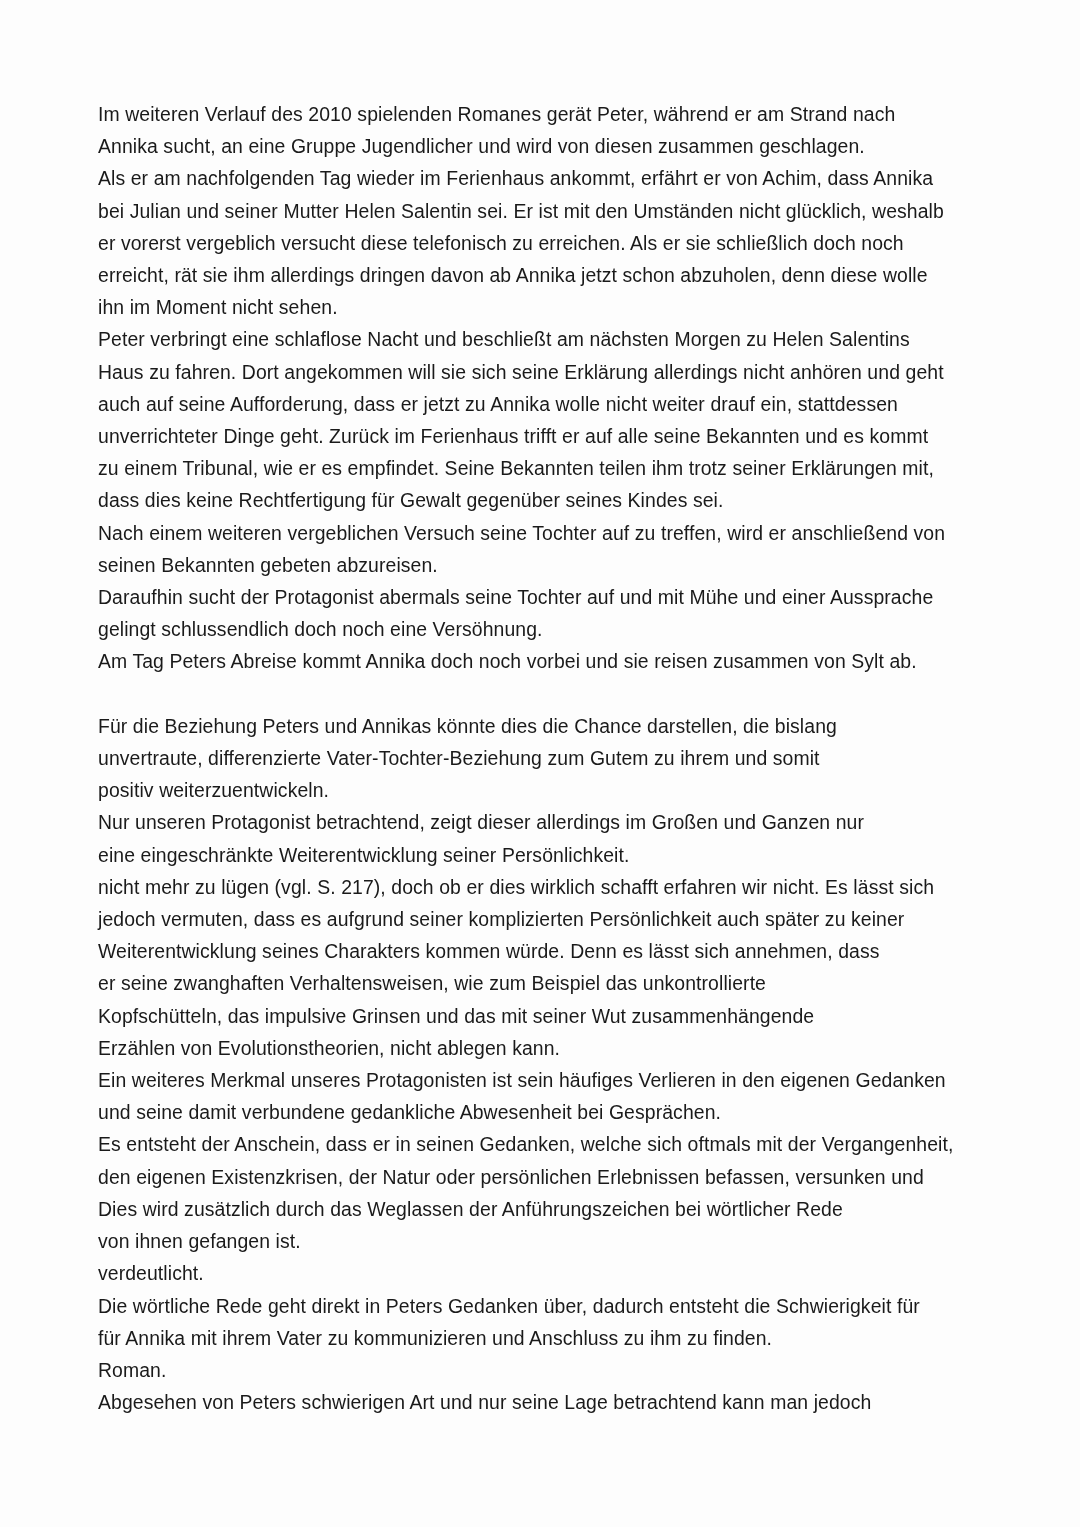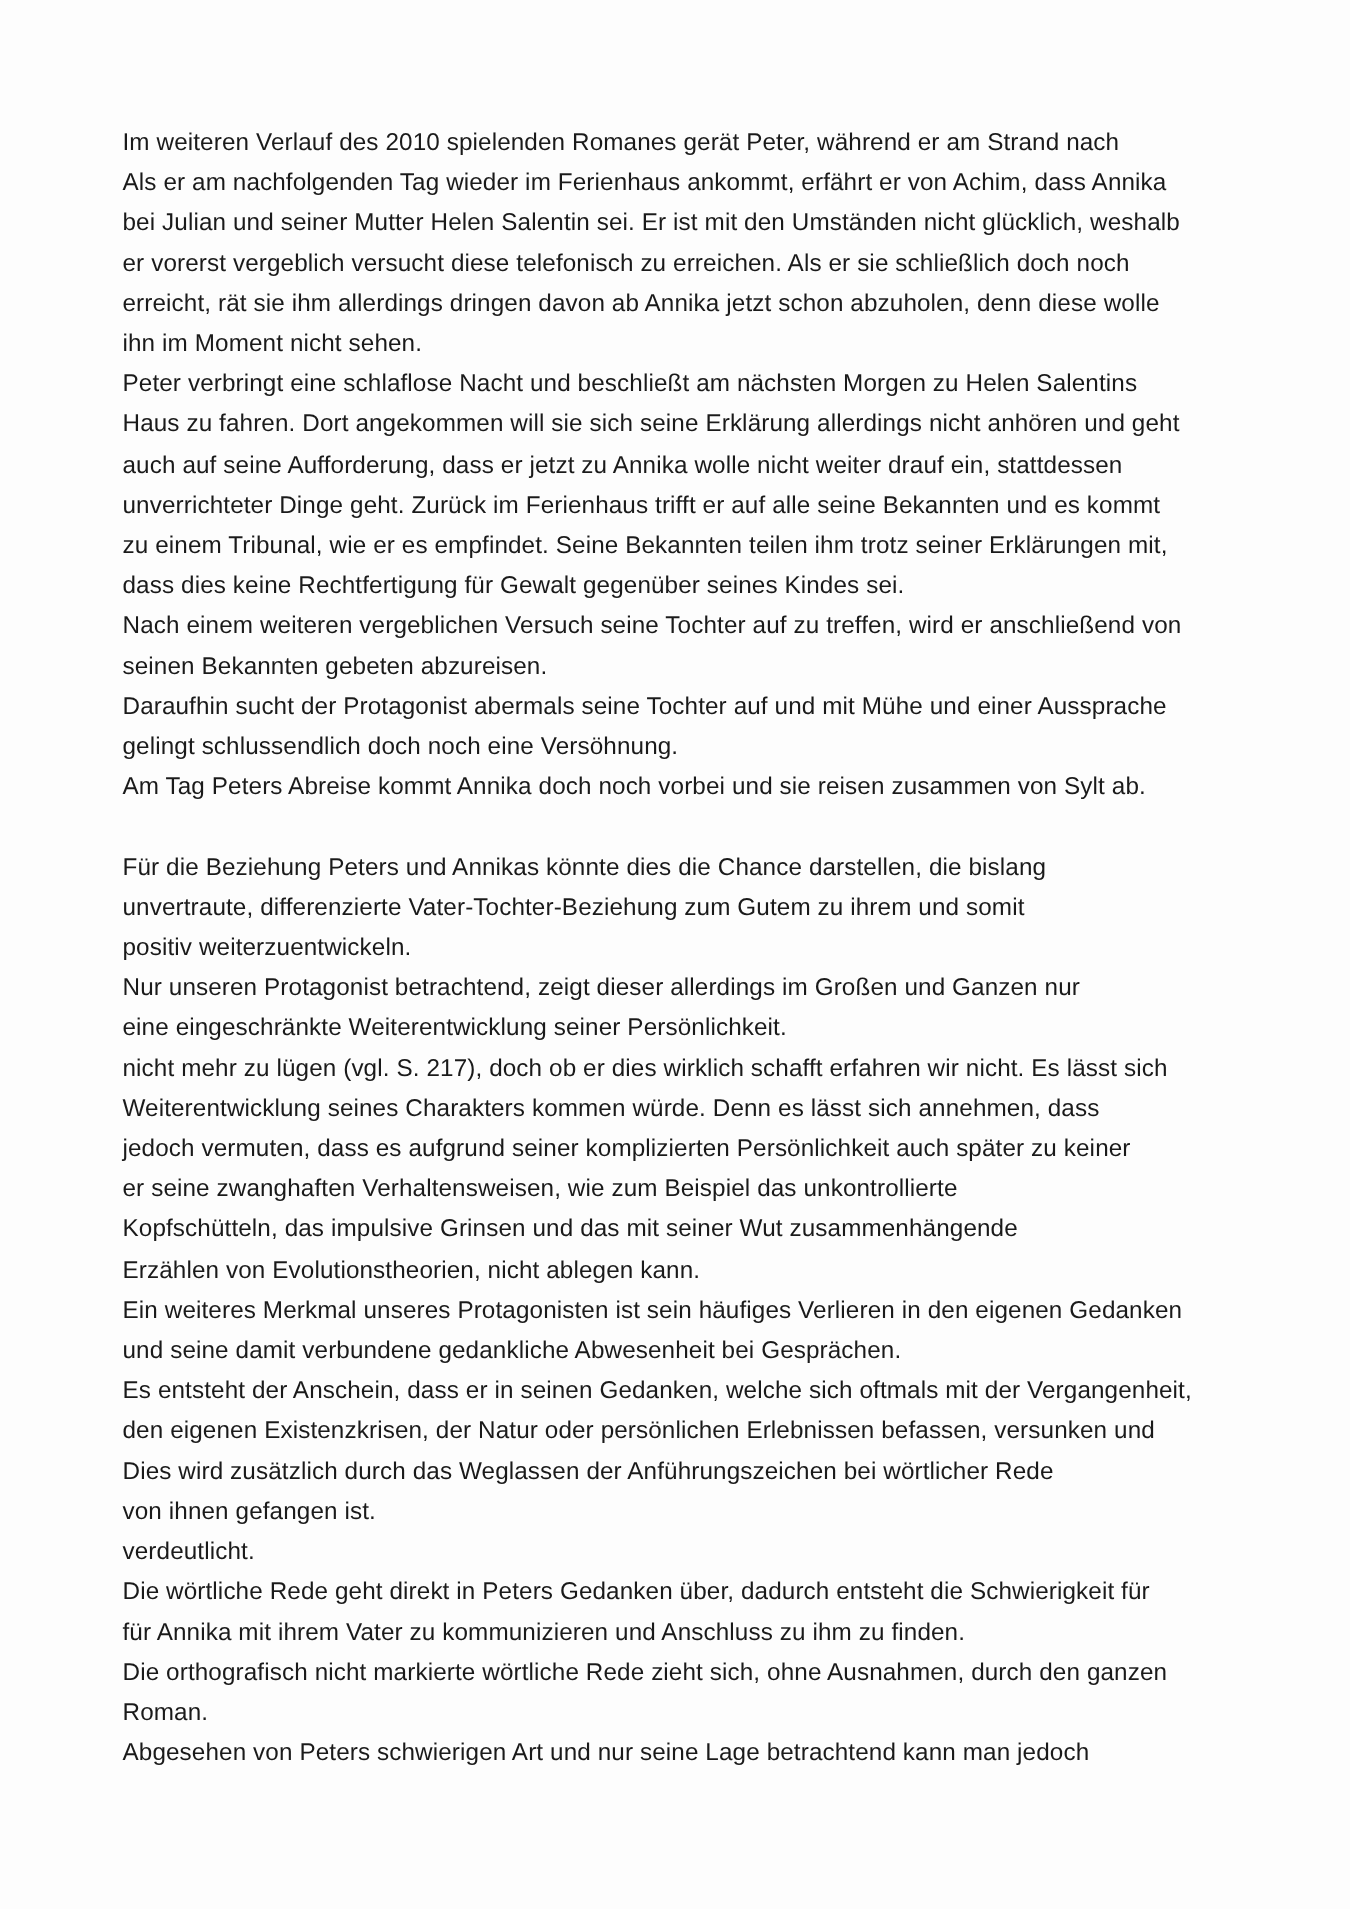--- a/index.html
+++ b/index.html
@@ -49,20 +49,21 @@
     word-break: keep-all;
   }
 </style>
 </head>
 <body>
 
 <div class="page">
   <div class="doc-body" id="doc-body">
       <p class="para">
         <span class="line">Im weiteren Verlauf des 2010 spielenden Romanes gerät Peter, während er am Strand nach</span>
+        <span class="line">Annika sucht, an eine Gruppe Jugendlicher und wird von diesen zusammen geschlagen.</span>
         <span class="line">Als er am nachfolgenden Tag wieder im Ferienhaus ankommt, erfährt er von Achim, dass Annika</span>
         <span class="line">bei Julian und seiner Mutter Helen Salentin sei. Er ist mit den Umständen nicht glücklich, weshalb</span>
         <span class="line">er vorerst vergeblich versucht diese telefonisch zu erreichen. Als er sie schließlich doch noch</span>
         <span class="line">erreicht, rät sie ihm allerdings dringen davon ab Annika jetzt schon abzuholen, denn diese wolle</span>
         <span class="line">ihn im Moment nicht sehen.</span>
         <span class="line">Peter verbringt eine schlaflose Nacht und beschließt am nächsten Morgen zu Helen Salentins</span>
         <span class="line">Haus zu fahren. Dort angekommen will sie sich seine Erklärung allerdings nicht anhören und geht</span>
         <span class="line">auch auf seine Aufforderung, dass er jetzt zu Annika wolle nicht weiter drauf ein, stattdessen</span>
         <span class="line">unverrichteter Dinge geht. Zurück im Ferienhaus trifft er auf alle seine Bekannten und es kommt</span>
         <span class="line">zu einem Tribunal, wie er es empfindet. Seine Bekannten teilen ihm trotz seiner Erklärungen mit,</span>
@@ -73,32 +74,31 @@
         <span class="line">gelingt schlussendlich doch noch eine Versöhnung.</span>
         <span class="line">Am Tag Peters Abreise kommt Annika doch noch vorbei und sie reisen zusammen von Sylt ab.</span>
       </p>
       <p class="para">
         <span class="line">Für die Beziehung Peters und Annikas könnte dies die Chance darstellen, die bislang</span>
         <span class="line">unvertraute, differenzierte Vater-Tochter-Beziehung zum Gutem zu ihrem und somit</span>
         <span class="line">positiv weiterzuentwickeln.</span>
         <span class="line">Nur unseren Protagonist betrachtend, zeigt dieser allerdings im Großen und Ganzen nur</span>
         <span class="line">eine eingeschränkte Weiterentwicklung seiner Persönlichkeit.</span>
         <span class="line">nicht mehr zu lügen (vgl. S. 217), doch ob er dies wirklich schafft erfahren wir nicht. Es lässt sich</span>
+        <span class="line">jedoch vermuten, dass es aufgrund seiner komplizierten Persönlichkeit auch später zu keiner</span>
         <span class="line">Weiterentwicklung seines Charakters kommen würde. Denn es lässt sich annehmen, dass</span>
-        <span class="line">jedoch vermuten, dass es aufgrund seiner komplizierten Persönlichkeit auch später zu keiner</span>
         <span class="line">er seine zwanghaften Verhaltensweisen, wie zum Beispiel das unkontrollierte</span>
         <span class="line">Kopfschütteln, das impulsive Grinsen und das mit seiner Wut zusammenhängende</span>
         <span class="line">Erzählen von Evolutionstheorien, nicht ablegen kann.</span>
         <span class="line">Ein weiteres Merkmal unseres Protagonisten ist sein häufiges Verlieren in den eigenen Gedanken</span>
         <span class="line">und seine damit verbundene gedankliche Abwesenheit bei Gesprächen.</span>
         <span class="line">Es entsteht der Anschein, dass er in seinen Gedanken, welche sich oftmals mit der Vergangenheit,</span>
         <span class="line">den eigenen Existenzkrisen, der Natur oder persönlichen Erlebnissen befassen, versunken und</span>
         <span class="line">Dies wird zusätzlich durch das Weglassen der Anführungszeichen bei wörtlicher Rede</span>
         <span class="line">von ihnen gefangen ist.</span>
         <span class="line">verdeutlicht.</span>
         <span class="line">Die wörtliche Rede geht direkt in Peters Gedanken über, dadurch entsteht die Schwierigkeit für</span>
         <span class="line">für Annika mit ihrem Vater zu kommunizieren und Anschluss zu ihm zu finden.</span>
-        <span class="line">Die orthografisch nicht markierte wörtliche Rede zieht sich, ohne Ausnahmen, durch den ganzen</span>
         <span class="line">Roman.</span>
         <span class="line">Abgesehen von Peters schwierigen Art und nur seine Lage betrachtend kann man jedoch</span>
       </p>
     </div>
 </div>
 
 </body></html>

